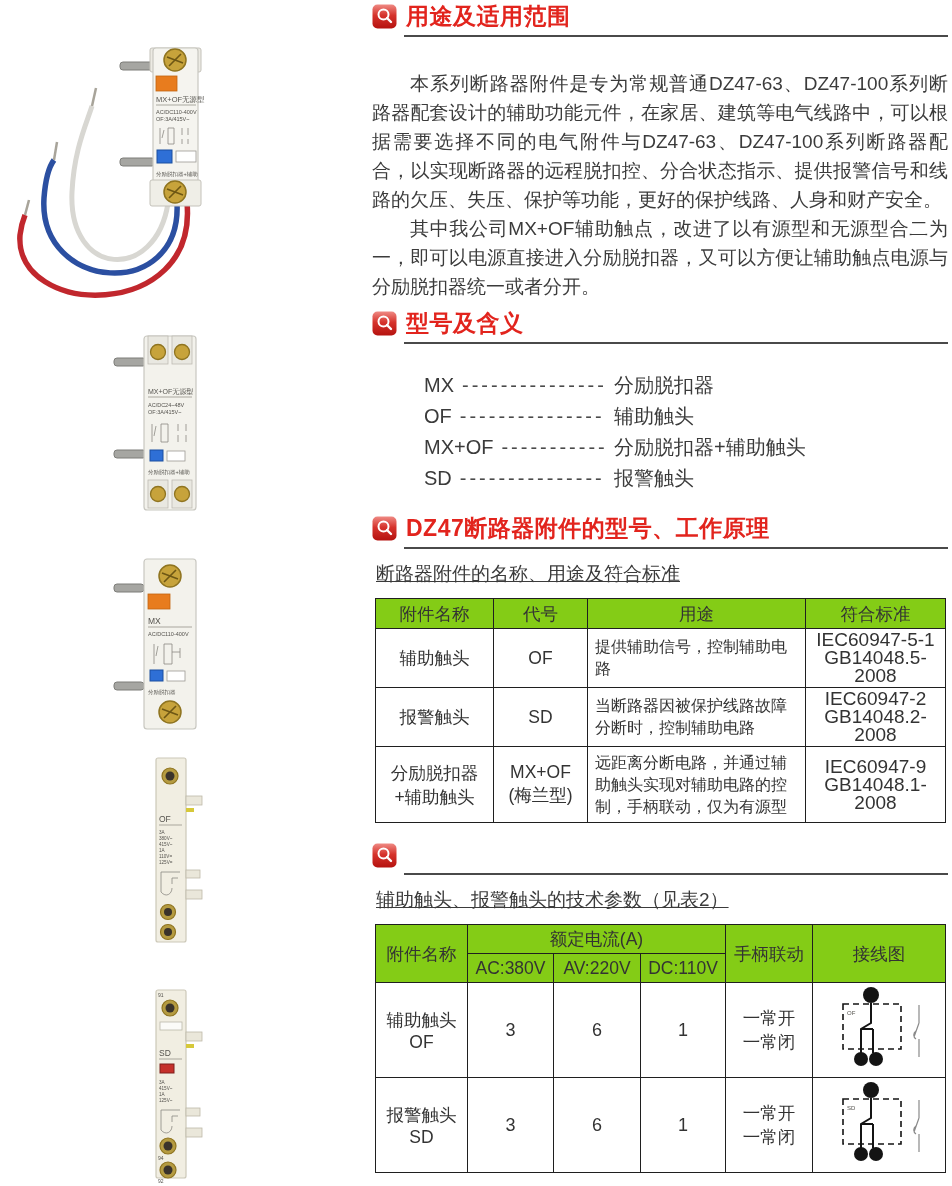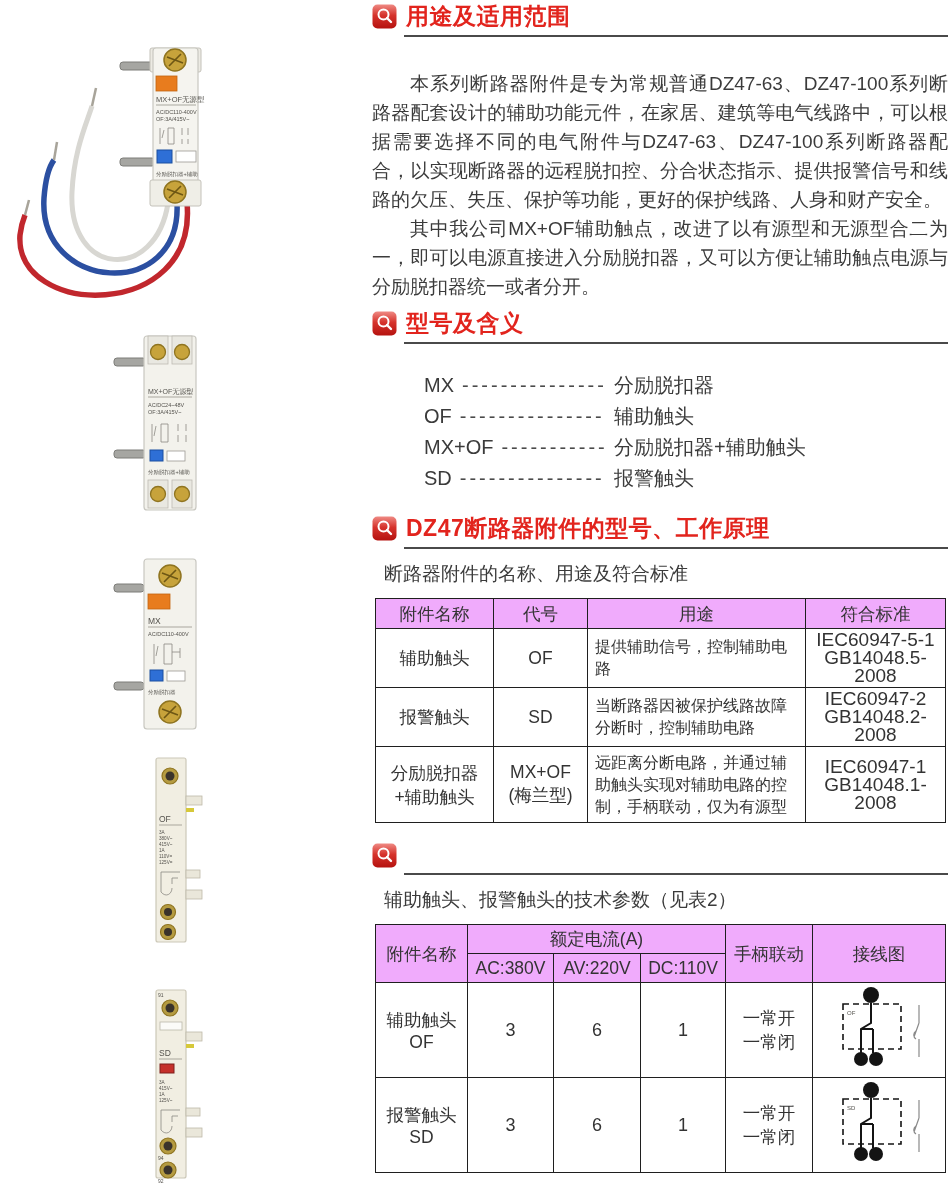--- a/index.html
+++ b/index.html
@@ -22,26 +22,26 @@
   .para-block{margin-top:32px;}
   .para{font-size:19px;line-height:29px;text-indent:2em;margin:0;text-align:justify;}
   
   .model-list{margin:26px 0 0 52px;}
   .model-row{display:flex;align-items:baseline;font-size:20px;line-height:31px;}
   .m-left{display:flex;width:180px;flex:0 0 180px;}
   .m-code{white-space:nowrap;padding-right:8px;}
   .m-dash{flex:1;overflow:hidden;white-space:nowrap;letter-spacing:3px;color:#4a4a4a;}
   .m-meaning{margin-left:10px;white-space:nowrap;}
   
-  .subtitle{font-size:19px;margin:12px 0 0 12px;}
+  .subtitle{font-size:19px;margin:12px 0 0 4px;text-decoration:underline;}
   
   table{border-collapse:collapse;table-layout:fixed;width:570px;margin:11px 0 0 3px;}
   th,td{border:1.6px solid #1f1f1f;text-align:center;vertical-align:middle;
         font-weight:normal;font-size:17.5px;padding:2px 3px;color:#333;}
-  thead th{background:#f0abfc;}
+  thead th{background:#84cc16;}
   .t1-h{height:30px;}
   .t1-r1{height:56px;}
   .t1-r2{height:55px;}
   .t1-r3{height:76px;}
   .use-cell{text-align:left;padding:3px 7px;font-size:16px;line-height:22px;margin-left:33px;}
   .std-cell{font-size:19px;line-height:18px;}
   .t2-h{height:29px;}
   .t2-row{height:95px;}
   .two-line{line-height:24px;}
   .num-cell{font-size:18px;}
@@ -316,21 +316,21 @@
           </td>
         </tr>
         <tr class="t1-r3">
           <td>分励脱扣器+辅助触头</td>
           <td>
             <div>MX+OF</div>
             <div>(梅兰型)</div>
           </td>
           <td class="use-cell">远距离分断电路，并通过辅助触头实现对辅助电路的控制，手柄联动，仅为有源型</td>
           <td class="std-cell">
-            <div>IEC60947-1</div>
+            <div>IEC60947-9</div>
             <div>GB14048.1-2008</div>
           </td>
         </tr>
       </tbody>
     </table>
   </div>
 
   <div class="sec" style="margin-top:18px;">
     <div class="sec-header">
       <span class="sec-icon">

